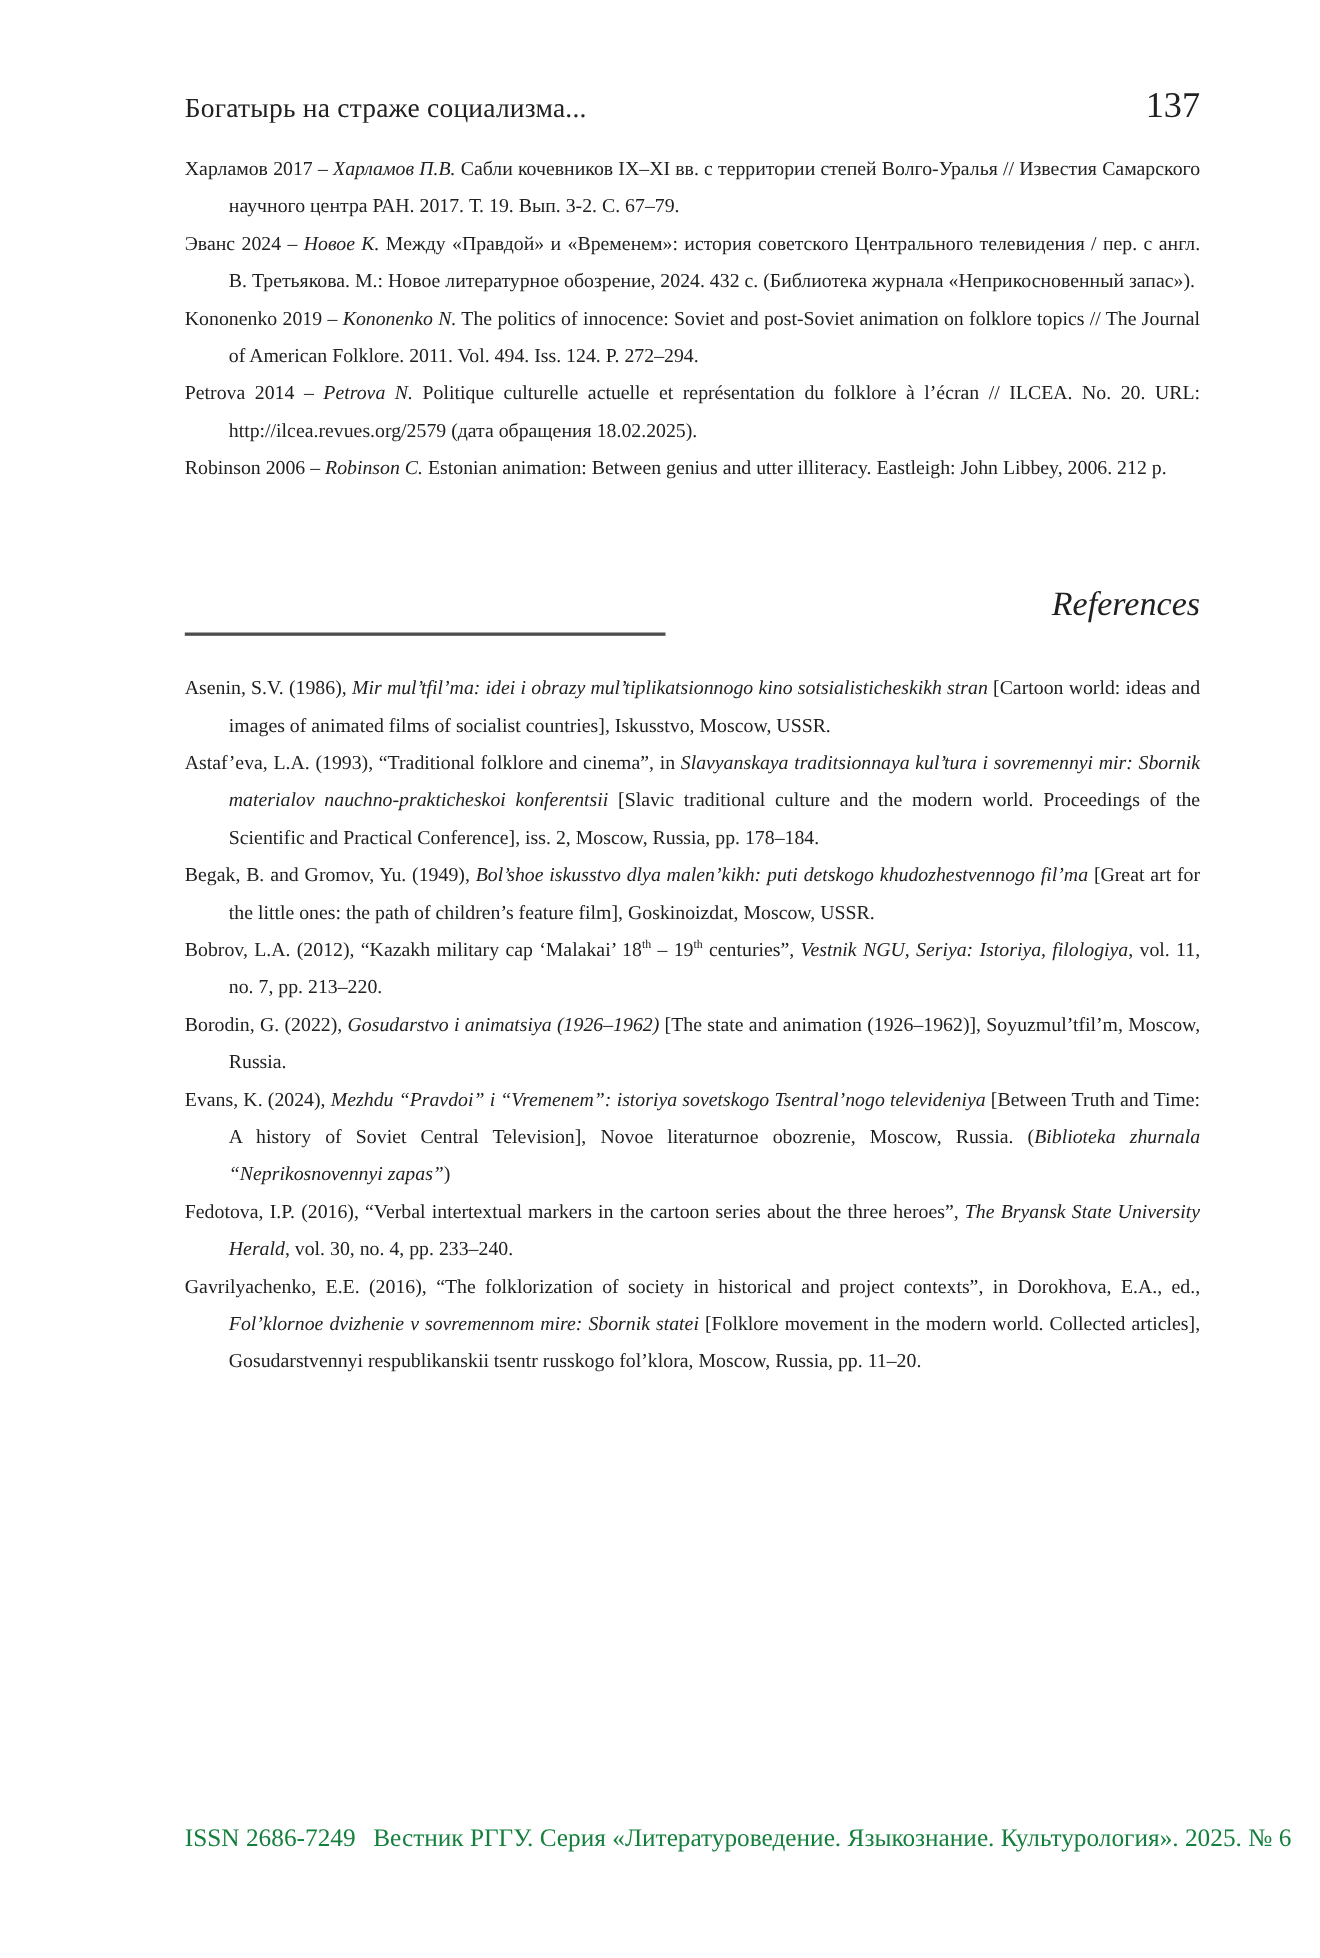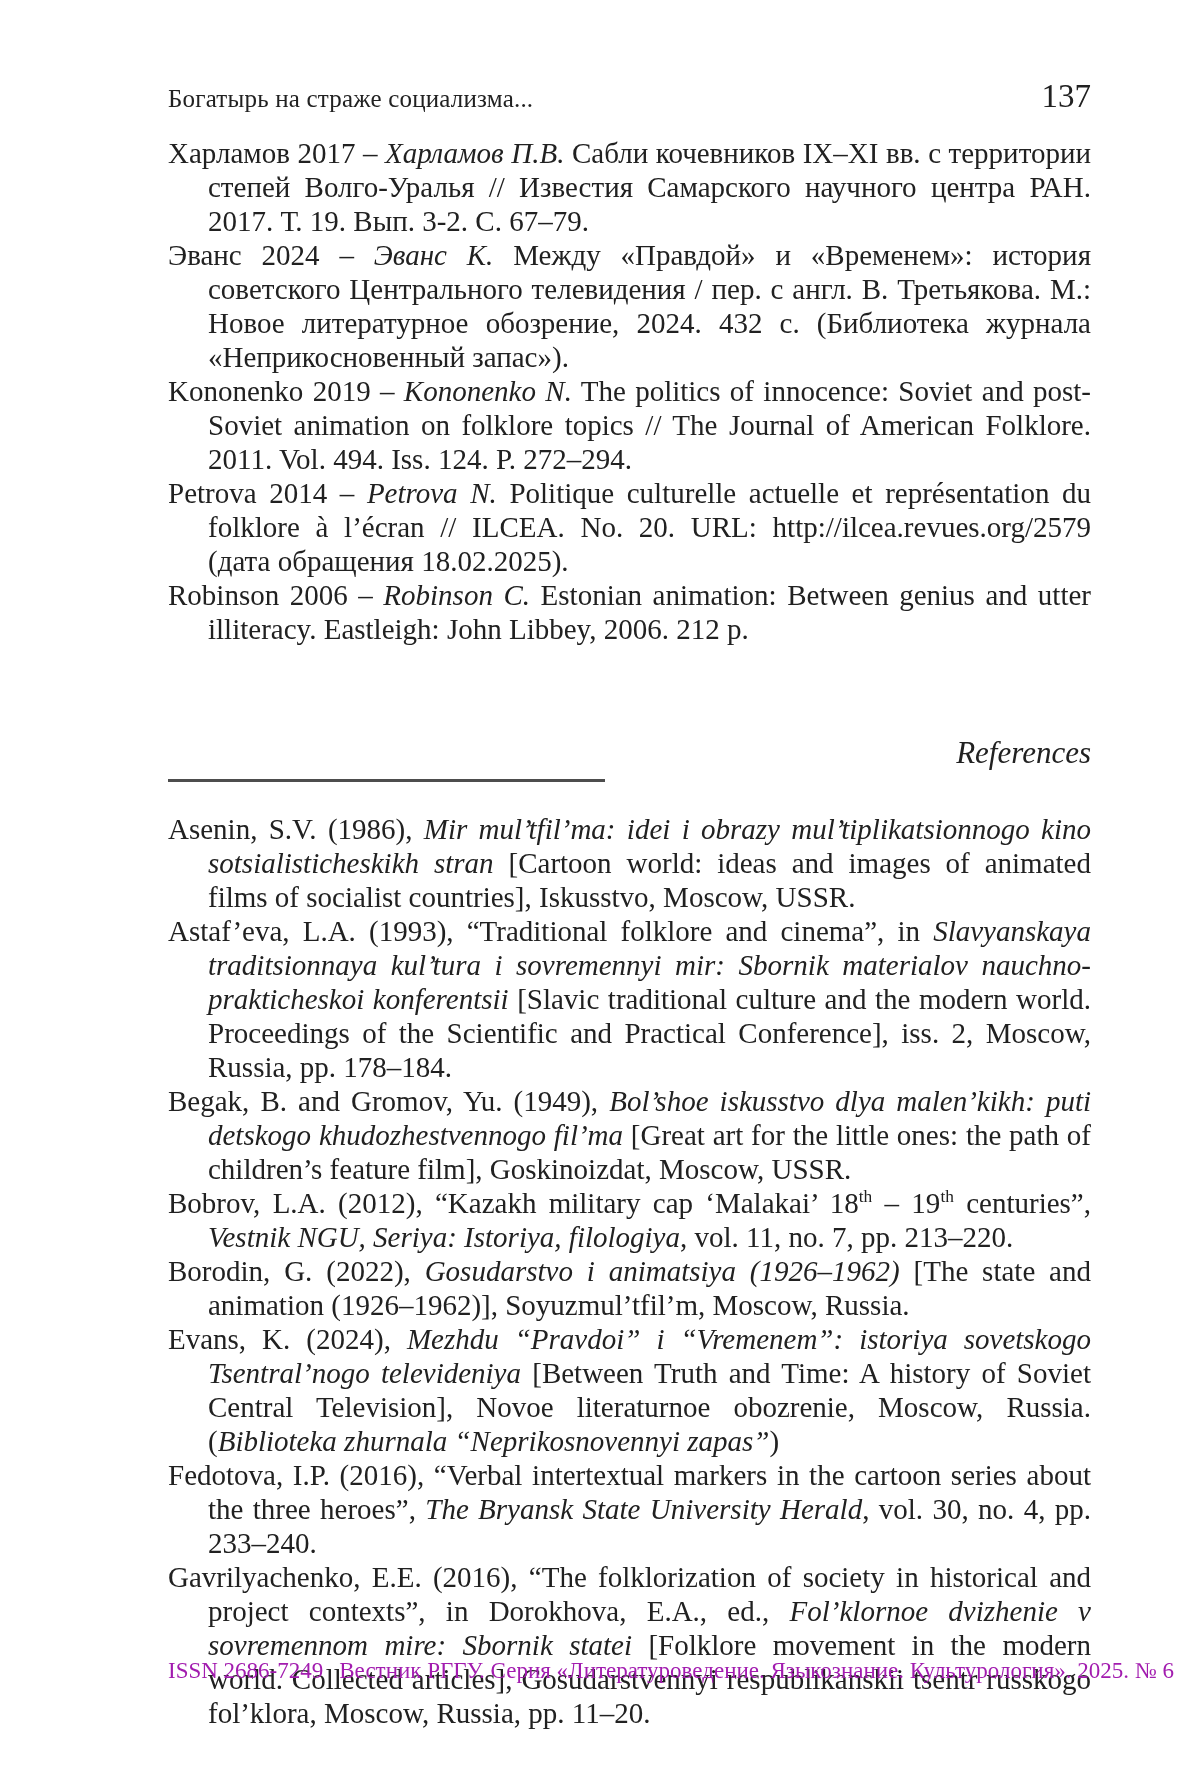--- a/index.html
+++ b/index.html
@@ -25,21 +25,21 @@
   .running-title { font-size: 25px; letter-spacing: 0.2px; }
   .page-number { font-size: 33px; }
   .content {
     position: absolute;
     left: 145px;
     top: 136px;
     width: 923px;
   }
   .entry {
     margin: 0;
-    font-size: 29px;
+    font-size: 18px;
     line-height: 34px;
     text-align: justify;
     padding-left: 40px;
     text-indent: -40px;
   }
   .entry .it { font-style: italic; }
   .entry sup { font-size: 0.6em; line-height: 0; vertical-align: super; }
   .refs-heading {
     font-style: italic;
     font-weight: normal;
@@ -55,39 +55,39 @@
     margin-top: 7px;
   }
   .refs-list { margin-top: 30px; }
   .footer {
     position: absolute;
     left: 145px;
     right: 132px;
     top: 1658px;
     font-size: 23px;
     white-space: nowrap;
-    color: #a21caf;
+    color: #15803d;
   }
   .footer .issn { margin-right: 16px; }
 </style>
 </head>
 <body>
 
 <div class="page">
 
   <div class="header">
     <span class="running-title">Богатырь на страже социализма...</span>
     <span class="page-number">137</span>
   </div>
 
   <div class="content">
 
     <div class="biblio-list">
         <p class="entry"><span>Харламов 2017 – </span><span class="it">Харламов П.В.</span><span> Сабли кочевников IX–XI вв. с территории степей Волго-Уралья // Известия Самарского научного центра РАН. 2017. Т. 19. Вып. 3-2. С. 67–79.</span></p>
-        <p class="entry"><span>Эванс 2024 – </span><span class="it">Эванс К.</span><span> Между «Правдой» и «Временем»: история советского Центрального телевидения / пер. с англ. В. Третьякова. М.: Новое литературное обозрение, 2024. 432 с. (Библиотека журнала «Неприкосновенный запас»).</span></p>
+        <p class="entry"><span>Эванс 2024 – </span><span class="it">Новое К.</span><span> Между «Правдой» и «Временем»: история советского Центрального телевидения / пер. с англ. В. Третьякова. М.: Новое литературное обозрение, 2024. 432 с. (Библиотека журнала «Неприкосновенный запас»).</span></p>
         <p class="entry"><span>Kononenko 2019 – </span><span class="it">Kononenko N.</span><span> The politics of innocence: Soviet and post-Soviet animation on folklore topics // The Journal of American Folklore. 2011. Vol. 494. Iss. 124. P. 272–294.</span></p>
         <p class="entry"><span>Petrova 2014 – </span><span class="it">Petrova N.</span><span> Politique culturelle actuelle et représentation du folklore à l’écran // ILCEA. No. 20. URL: http://ilcea.revues.org/2579 (дата обращения 18.02.2025).</span></p>
         <p class="entry"><span>Robinson 2006 – </span><span class="it">Robinson C.</span><span> Estonian animation: Between genius and utter illiteracy. Eastleigh: John Libbey, 2006. 212 p.</span></p>
       </div>
 
     <h2 class="refs-heading">References</h2>
 
     <div class="heading-rule"></div>
 
     <div class="refs-list">

